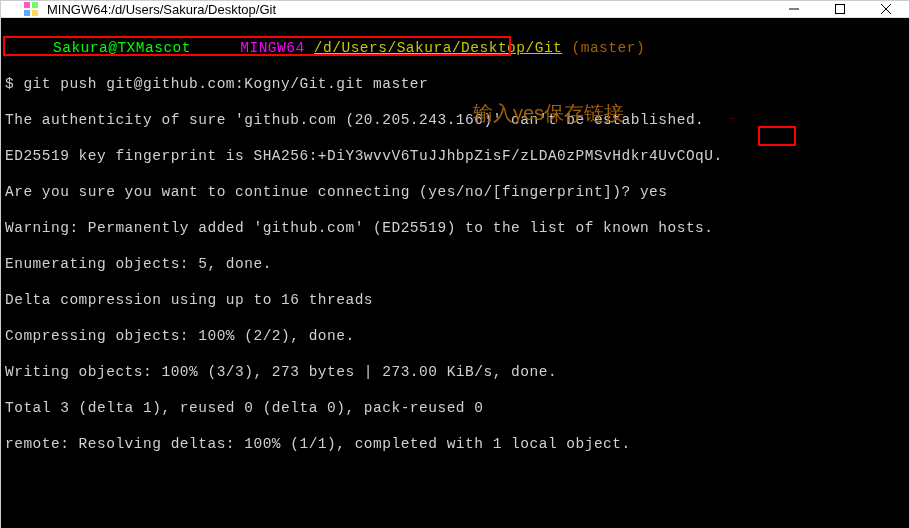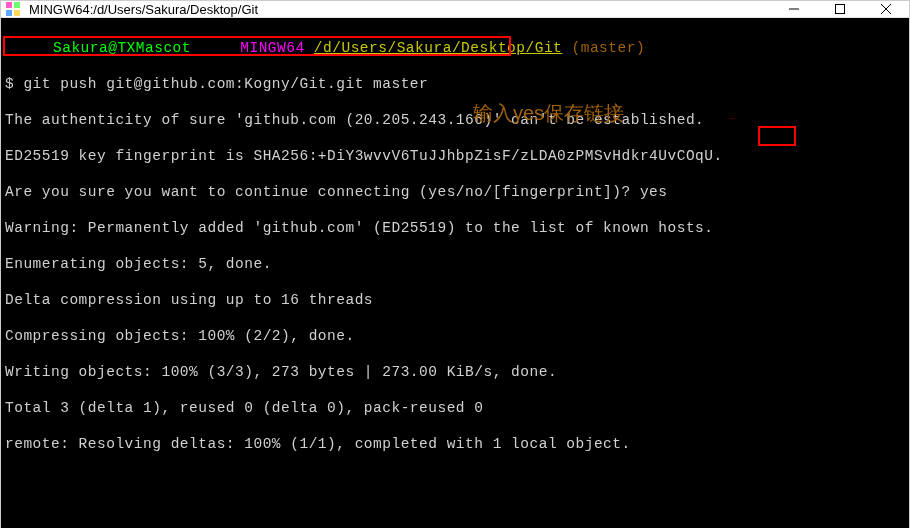--- a/index.html
+++ b/index.html
@@ -19,21 +19,21 @@
       height: 100%;
       border: 1px solid #cccccc;
       display: flex;
       flex-direction: column;
     }
     .titlebar {
       height: 38px;
       background: #ffffff;
       display: flex;
       align-items: center;
-      padding: 0 0 0 4px;
+      padding: 0 0 0 22px;
       border-bottom: 1px solid #e0e0e0;
     }
     .titlebar-icon {
       width: 16px;
       height: 16px;
       margin-right: 8px;
       display: flex;
       align-items: center;
       justify-content: center;
     }

